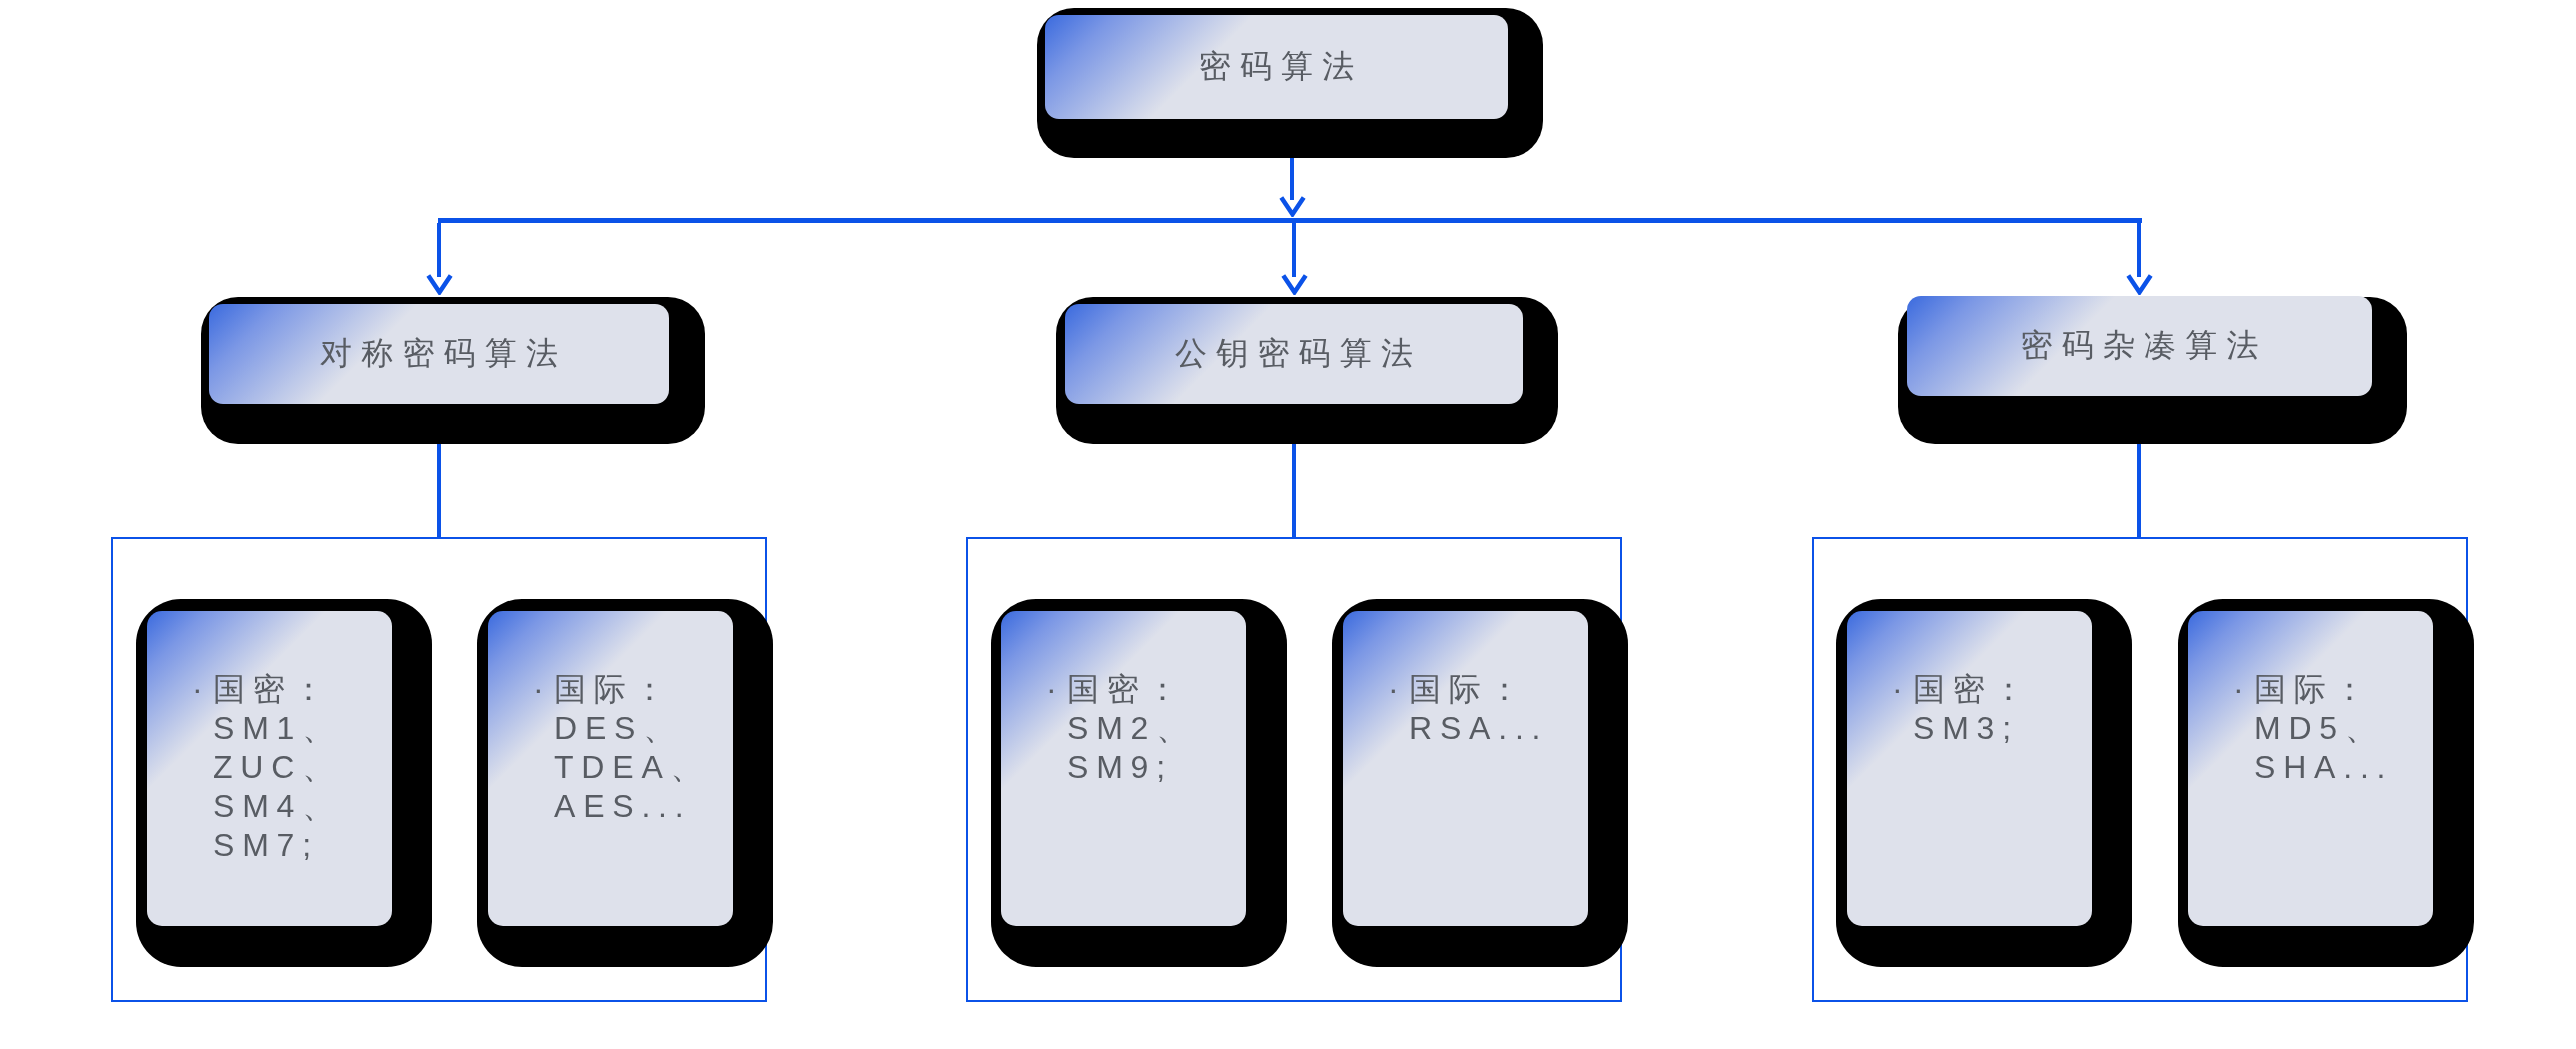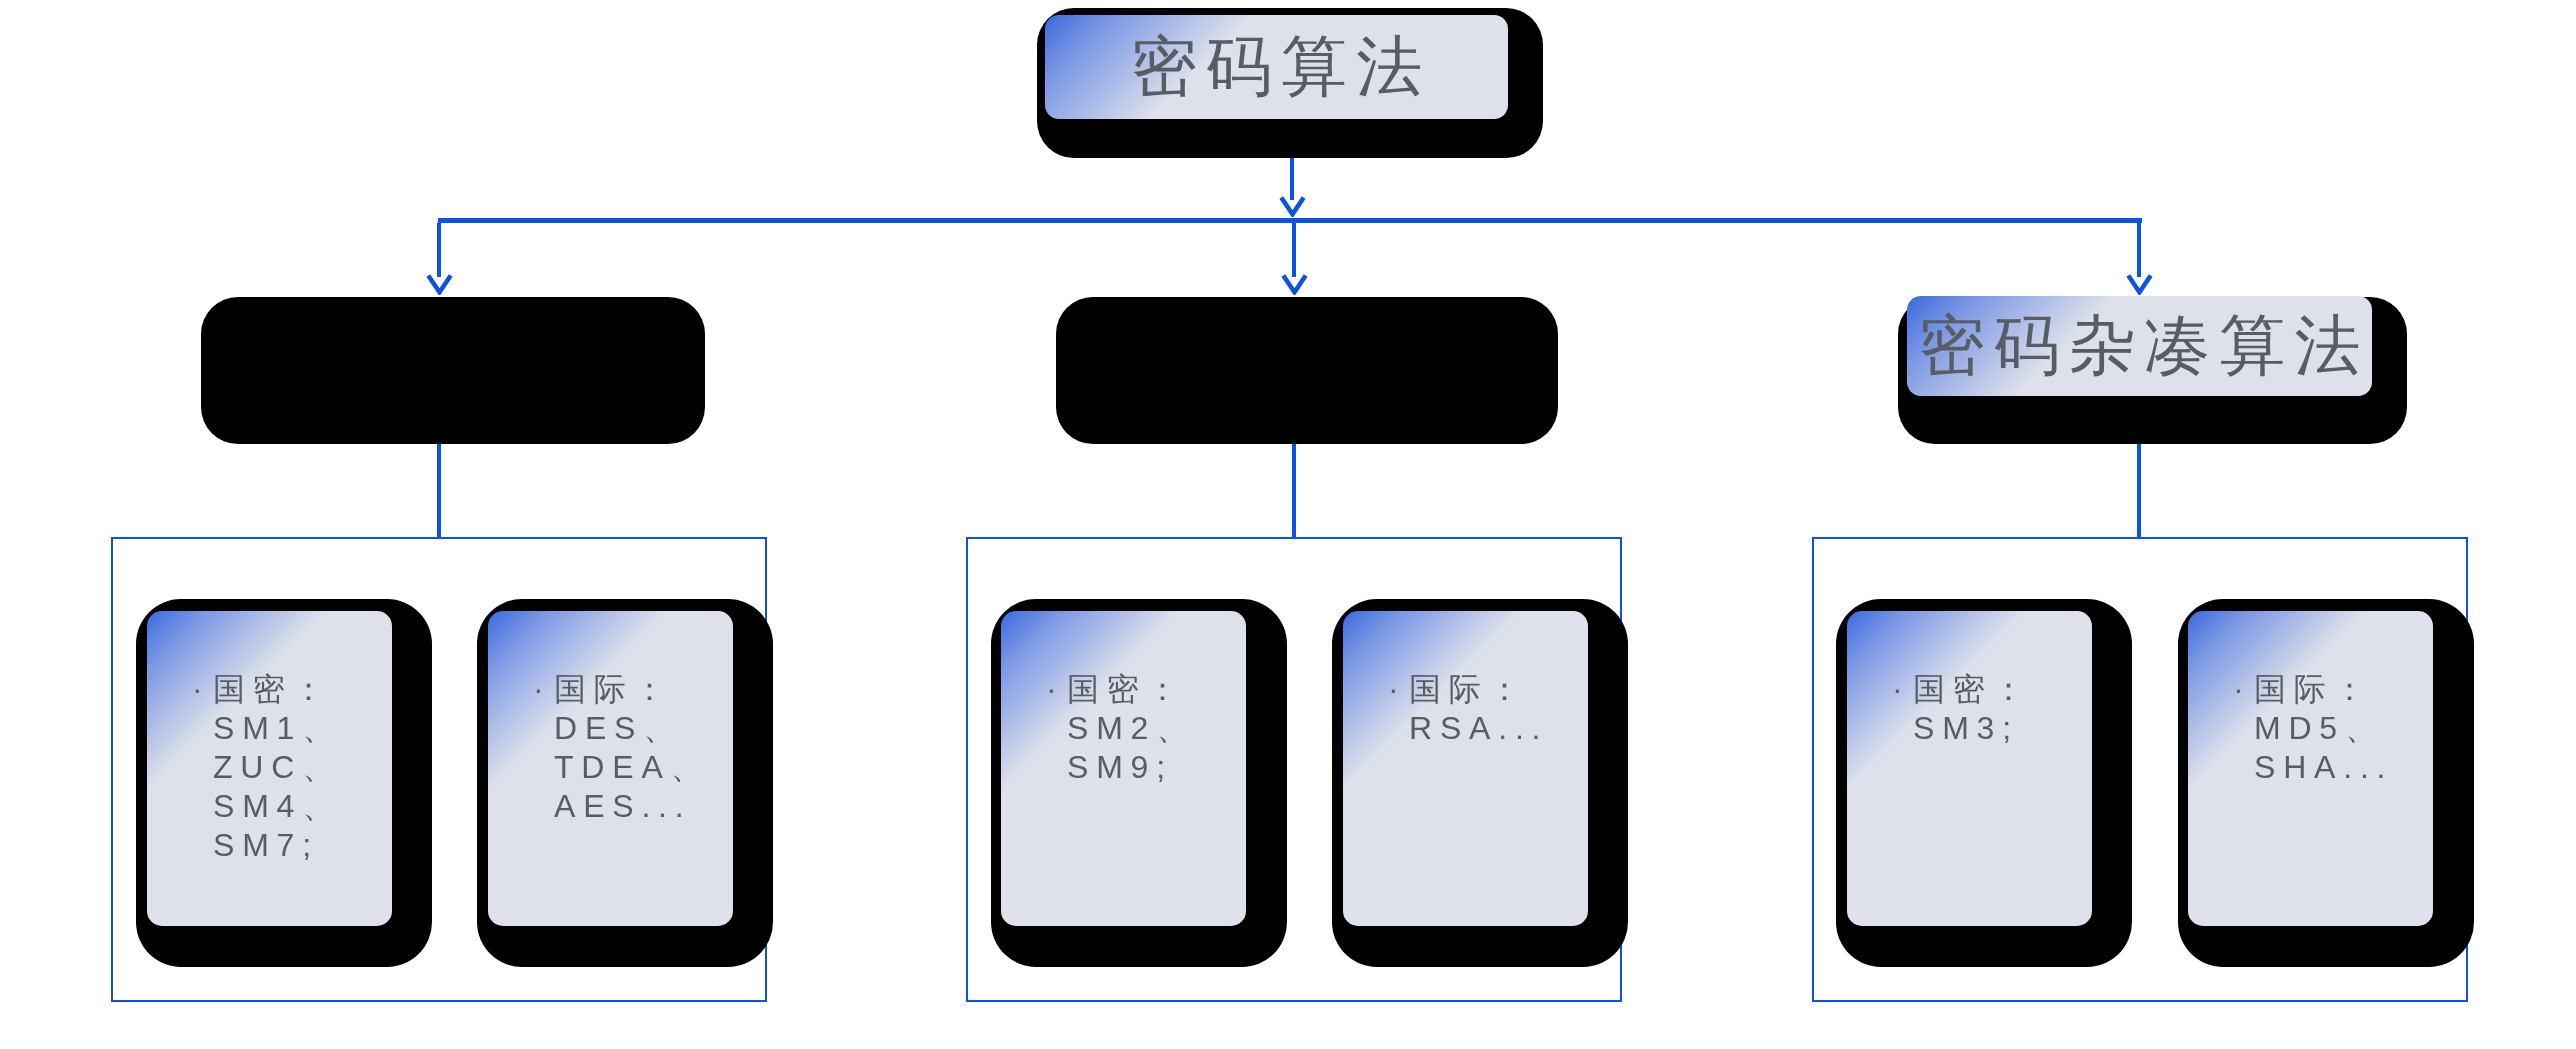--- a/index.html
+++ b/index.html
@@ -17,21 +17,21 @@
   
   .node-shadow{
     position:absolute;background:#000000;border-radius:37px;z-index:1;
   }
   .node-card{
     position:absolute;z-index:2;border-radius:14px;
     background:linear-gradient(135deg,#3a6ade 0px,#7b97e5 49px,rgba(222,225,236,0) 148px),#dee1eb;
     display:flex;align-items:center;justify-content:center;
   }
   .node-label{
-    font-size:66px;letter-spacing:9.2px;padding-left:9.2px;
+    font-size:32px;letter-spacing:9.2px;padding-left:9.2px;
     color:#585c63;white-space:nowrap;
   }
   
   .group-box{
     position:absolute;border:2.8px solid #0b52e8;z-index:0;
     background:transparent;box-sizing:border-box;
   }
   
   .leaf-shadow{
     position:absolute;background:#000000;border-radius:45px;z-index:1;
@@ -77,22 +77,28 @@
   <div class="vline" style="left:437px;top:398px;height:141px"></div>
   <div class="vline" style="left:1292px;top:398px;height:141px"></div>
   <div class="vline" style="left:2137px;top:398px;height:141px"></div>
 
   <div class="node-shadow" style="left:1037px;top:7.8px;width:506px;height:150px"></div>
   <div class="node-card" style="left:1045px;top:15px;width:463px;height:104px">
     <div class="node-label">密码算法</div>
   </div>
 
   <div class="node-shadow" style="left:201px;top:297px;width:504px;height:147px"></div>
+  <div class="node-card" style="left:209px;top:304px;width:460px;height:100px">
+    <div class="node-label">对称密码算法</div>
+  </div>
 
   <div class="node-shadow" style="left:1056px;top:297px;width:502px;height:147px"></div>
+  <div class="node-card" style="left:1065px;top:304px;width:458px;height:100px">
+    <div class="node-label">公钥密码算法</div>
+  </div>
 
   <div class="node-shadow" style="left:1898px;top:297px;width:509px;height:147px"></div>
   <div class="node-card" style="left:1907px;top:296px;width:465px;height:100px">
     <div class="node-label">密码杂凑算法</div>
   </div>
 
   <div class="group-box" style="left:111px;top:537px;width:656px;height:465px"></div>
   <div class="leaf-shadow" style="left:136px;top:599px;width:296px;height:368px"></div>
   <div class="leaf-card" style="left:147px;top:611px;width:245px;height:315px">
       <div class="leaf-line"><span class="bullet">·</span><span>国密：</span></div>

